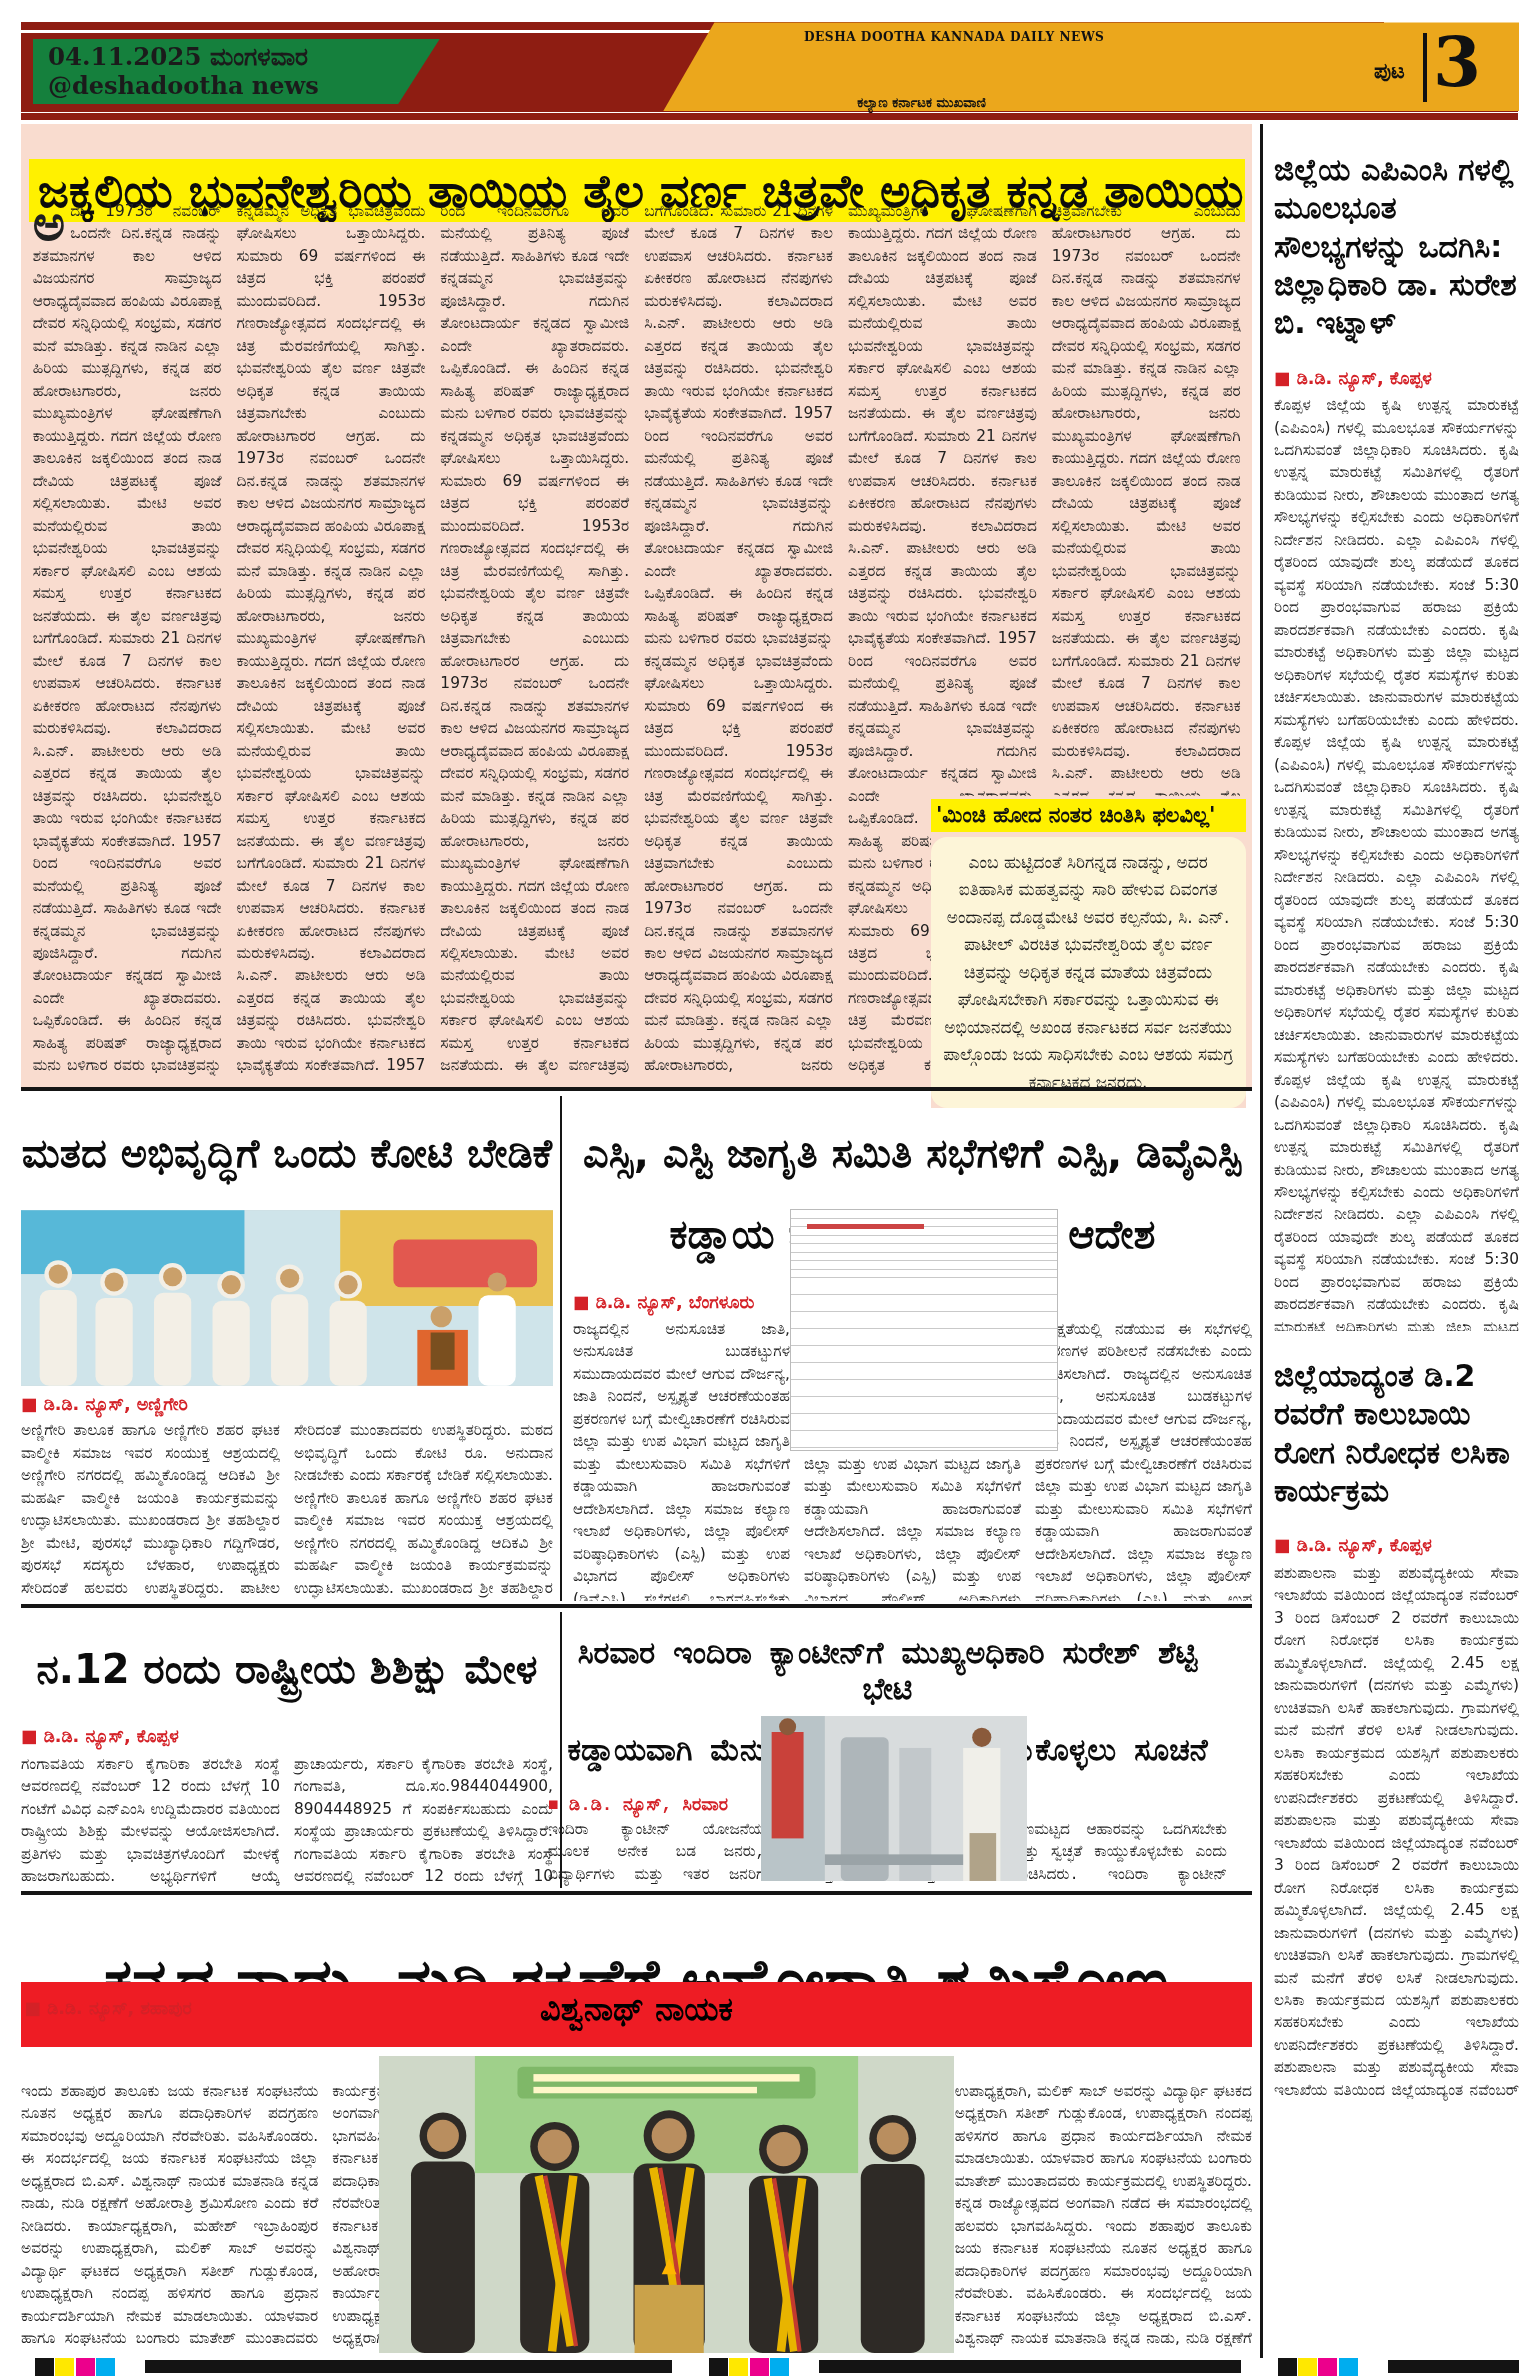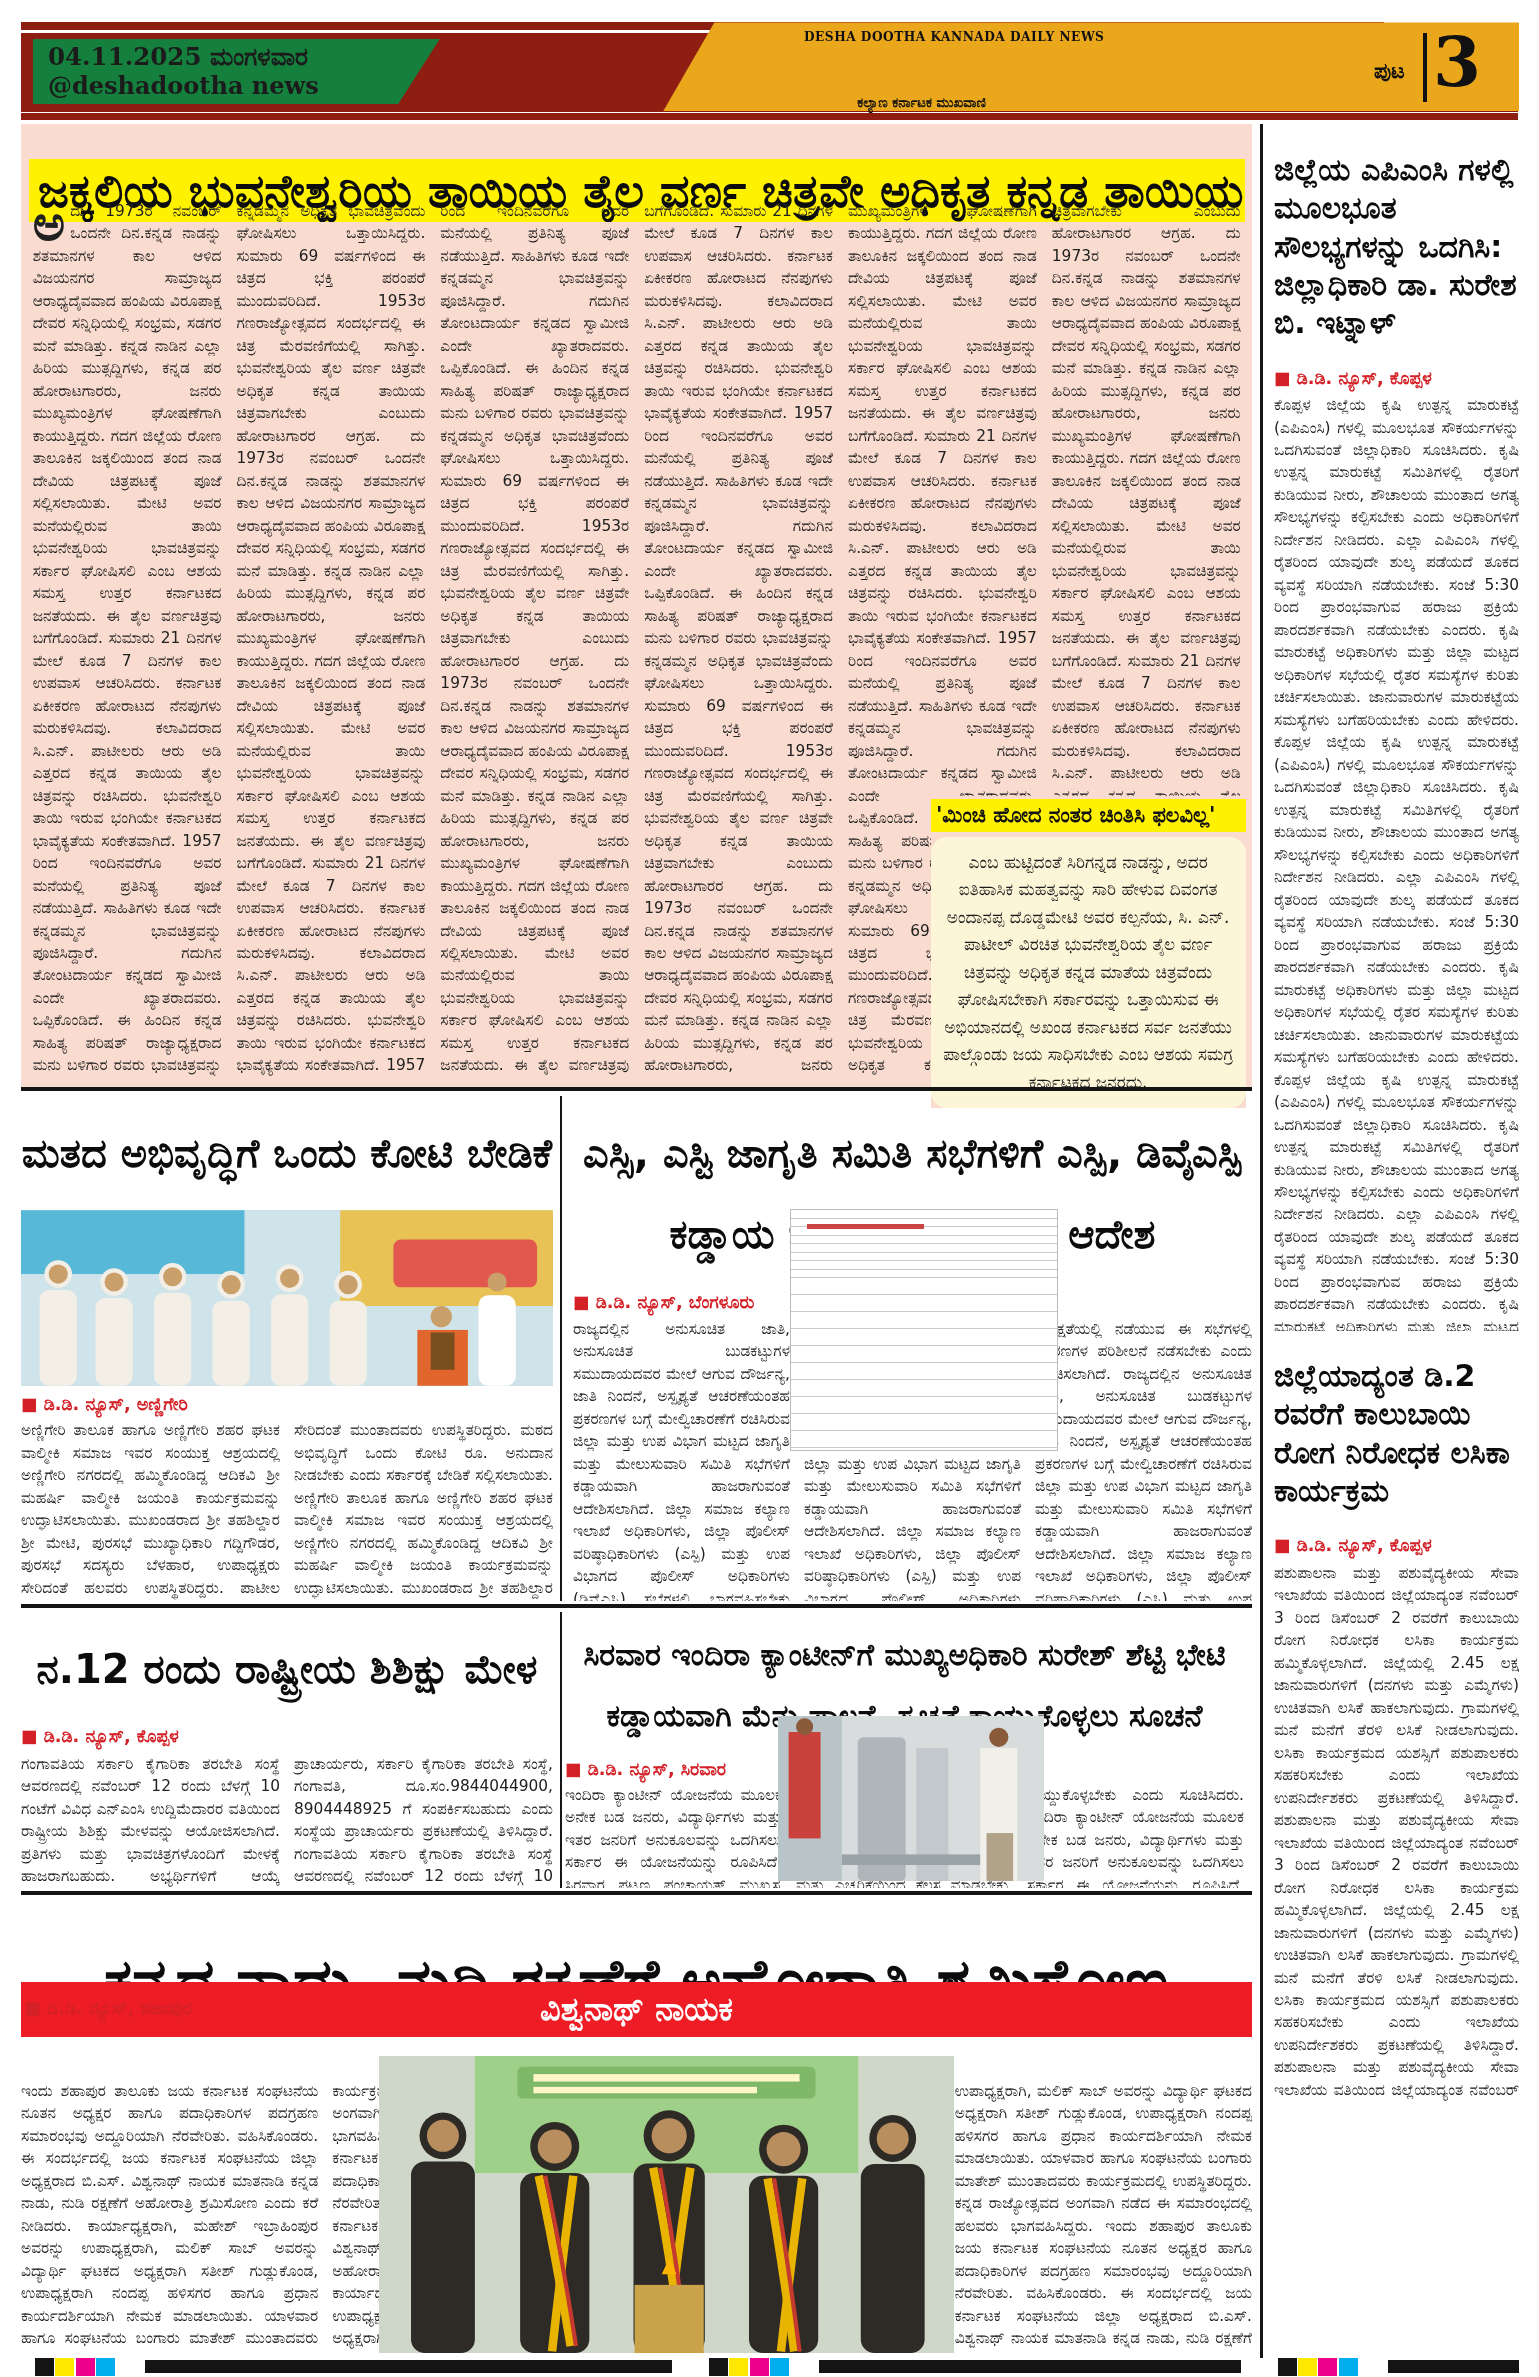--- a/index.html
+++ b/index.html
@@ -57,22 +57,22 @@
   .photo{position:relative;overflow:hidden;background:#cfd4d8;}
   .cols2{column-count:2;column-gap:14px;}
   .cols3{column-count:3;column-gap:14px;}
   .cols4{column-count:4;column-gap:14px;}
   .docphoto{position:absolute;left:217px;top:113px;width:266px;height:240px;background:
             repeating-linear-gradient(#ffffff 0 7.5px,#c9c9c9 7.5px 8.5px);border:0.5px solid #bbb;}
   .docphoto .doc-red{position:absolute;left:16px;top:14px;width:117px;height:5.3px;background:#c44;}
   
   .bot-head{position:absolute;left:21px;top:1903px;width:1231px;font-size:62px;font-weight:bold;
             text-align:center;white-space:nowrap;overflow:hidden;color:#0c0c0c;}
-  .redbar{position:absolute;left:21px;top:1982px;width:1231px;height:55px;background:#ee1c24;
-          color:#ffffff;font-size:32px;font-weight:bold;text-align:center;line-height:55px;}
+  .redbar{position:absolute;left:21px;top:1982px;width:1231px;height:65px;background:#ee1c24;
+          color:#000000;font-size:32px;font-weight:bold;text-align:center;line-height:55px;}
   
   .reg-sq{position:absolute;top:2358px;width:19px;height:18px;}
   .reg-bar{position:absolute;top:2360px;height:12.8px;background:#141414;}
 </style>
 </head>
 <body>
 
 <div class="page">
 
   <div class="mh-strip"></div>
@@ -166,21 +166,21 @@
   <div class="rule-h" style="left:21px;top:1604px;width:1231px;height:3.7px;"></div>
 
   <section class="sec" style="left:21px;top:1612px;width:532px;height:276px;overflow:hidden;">
     <h2 class="sec-head">ನ.12 ರಂದು ರಾಷ್ಟ್ರೀಯ ಶಿಶಿಕ್ಷು ಮೇಳ</h2>
     <span class="byline" style="display:block;margin:8.5px 0 5.3px 0;">■ ಡಿ.ಡಿ. ನ್ಯೂಸ್, ಕೊಪ್ಪಳ</span>
     <div class="bodytext cols2" style="height:202px;">ಗಂಗಾವತಿಯ ಸರ್ಕಾರಿ ಕೈಗಾರಿಕಾ ತರಬೇತಿ ಸಂಸ್ಥೆ ಆವರಣದಲ್ಲಿ ನವೆಂಬರ್ 12 ರಂದು ಬೆಳಗ್ಗೆ 10 ಗಂಟೆಗೆ ವಿವಿಧ ಎನ್‌ಎಂಸಿ ಉದ್ದಿಮೆದಾರರ ವತಿಯಿಂದ ರಾಷ್ಟ್ರೀಯ ಶಿಶಿಕ್ಷು ಮೇಳವನ್ನು ಆಯೋಜಿಸಲಾಗಿದೆ.  ಪ್ರತಿಗಳು ಮತ್ತು ಭಾವಚಿತ್ರಗಳೊಂದಿಗೆ ಮೇಳಕ್ಕೆ ಹಾಜರಾಗಬಹುದು. ಅಭ್ಯರ್ಥಿಗಳಿಗೆ ಆಯ್ಕೆ ತರಬೇತಿಗಾಗಿ ಜಿಲ್ಲಾ ಮಟ್ಟದ ಶಿಶಿಕ್ಷು ಮೇಳವನ್ನು ಆಯೋಜಿಸಲಾಗಿದೆ.  ಹೆಚ್ಚಿನ ಮಾಹಿತಿಗಾಗಿ ಪ್ರಾಚಾರ್ಯರು, ಸರ್ಕಾರಿ ಕೈಗಾರಿಕಾ ತರಬೇತಿ ಸಂಸ್ಥೆ, ಗಂಗಾವತಿ, ದೂ.ಸಂ.9844044900, 8904448925 ಗೆ ಸಂಪರ್ಕಿಸಬಹುದು ಎಂದು ಸಂಸ್ಥೆಯ ಪ್ರಾಚಾರ್ಯರು ಪ್ರಕಟಣೆಯಲ್ಲಿ ತಿಳಿಸಿದ್ದಾರೆ.  ಗಂಗಾವತಿಯ ಸರ್ಕಾರಿ ಕೈಗಾರಿಕಾ ತರಬೇತಿ ಸಂಸ್ಥೆ ಆವರಣದಲ್ಲಿ ನವೆಂಬರ್ 12 ರಂದು ಬೆಳಗ್ಗೆ 10 ಗಂಟೆಗೆ ವಿವಿಧ ಎನ್‌ಎಂಸಿ ಉದ್ದಿಮೆದಾರರ ವತಿಯಿಂದ ರಾಷ್ಟ್ರೀಯ ಶಿಶಿಕ್ಷು ಮೇಳವನ್ನು ಆಯೋಜಿಸಲಾಗಿದೆ.  ಪ್ರತಿಗಳು ಮತ್ತು ಭಾವಚಿತ್ರಗಳೊಂದಿಗೆ ಮೇಳಕ್ಕೆ ಹಾಜರಾಗಬಹುದು. ಅಭ್ಯರ್ಥಿಗಳಿಗೆ ಆಯ್ಕೆ ತರಬೇತಿಗಾಗಿ ಜಿಲ್ಲಾ ಮಟ್ಟದ ಶಿಶಿಕ್ಷು ಮೇಳವನ್ನು ಆಯೋಜಿಸಲಾಗಿದೆ.  ಹೆಚ್ಚಿನ ಮಾಹಿತಿಗಾಗಿ ಪ್ರಾಚಾರ್ಯರು, ಸರ್ಕಾರಿ ಕೈಗಾರಿಕಾ ತರಬೇತಿ ಸಂಸ್ಥೆ, ಗಂಗಾವತಿ, ದೂ.ಸಂ.9844044900, 8904448925 ಗೆ ಸಂಪರ್ಕಿಸಬಹುದು ಎಂದು ಸಂಸ್ಥೆಯ ಪ್ರಾಚಾರ್ಯರು ಪ್ರಕಟಣೆಯಲ್ಲಿ ತಿಳಿಸಿದ್ದಾರೆ.  ಗಂಗಾವತಿಯ ಸರ್ಕಾರಿ ಕೈಗಾರಿಕಾ ತರಬೇತಿ ಸಂಸ್ಥೆ ಆವರಣದಲ್ಲಿ ನವೆಂಬರ್ 12 ರಂದು ಬೆಳಗ್ಗೆ 10 ಗಂಟೆಗೆ ವಿವಿಧ ಎನ್‌ಎಂಸಿ ಉದ್ದಿಮೆದಾರರ ವತಿಯಿಂದ ರಾಷ್ಟ್ರೀಯ ಶಿಶಿಕ್ಷು ಮೇಳವನ್ನು ಆಯೋಜಿಸಲಾಗಿದೆ.  ಪ್ರತಿಗಳು ಮತ್ತು ಭಾವಚಿತ್ರಗಳೊಂದಿಗೆ ಮೇಳಕ್ಕೆ ಹಾಜರಾಗಬಹುದು. ಅಭ್ಯರ್ಥಿಗಳಿಗೆ ಆಯ್ಕೆ ತರಬೇತಿಗಾಗಿ ಜಿಲ್ಲಾ ಮಟ್ಟದ ಶಿಶಿಕ್ಷು ಮೇಳವನ್ನು ಆಯೋಜಿಸಲಾಗಿದೆ.  ಹೆಚ್ಚಿನ ಮಾಹಿತಿಗಾಗಿ ಪ್ರಾಚಾರ್ಯರು, ಸರ್ಕಾರಿ ಕೈಗಾರಿಕಾ ತರಬೇತಿ ಸಂಸ್ಥೆ, ಗಂಗಾವತಿ, ದೂ.ಸಂ.9844044900, 8904448925 ಗೆ ಸಂಪರ್ಕಿಸಬಹುದು ಎಂದು ಸಂಸ್ಥೆಯ ಪ್ರಾಚಾರ್ಯರು ಪ್ರಕಟಣೆಯಲ್ಲಿ ತಿಳಿಸಿದ್ದಾರೆ.</div>
   </section>
 
   <div class="rule-v" style="left:560px;top:1612px;width:2.1px;height:276px;"></div>
 
-  <section class="sec" style="left:565px;top:1612px;width:679px;height:276px;overflow:hidden;">
+  <section class="sec" style="left:548px;top:1612px;width:679px;height:276px;overflow:hidden;font-family:Liberation Mono, monospace;">
     <h2 class="sec-head" style="font-size:30px;">ಸಿರವಾರ ಇಂದಿರಾ ಕ್ಯಾಂಟೀನ್‌ಗೆ ಮುಖ್ಯಅಧಿಕಾರಿ ಸುರೇಶ್ ಶೆಟ್ಟಿ ಭೇಟಿ</h2>
     <h2 class="sec-head" style="font-size:30px;margin-top:2.1px;">ಕಡ್ಡಾಯವಾಗಿ ಮೆನು ಪಾಲನೆ, ಸ್ವಚ್ಛತೆ ಕಾಯ್ದುಕೊಳ್ಳಲು ಸೂಚನೆ</h2>
     <span class="byline" style="display:block;margin:7.5px 0 4.3px 0;">■ ಡಿ.ಡಿ. ನ್ಯೂಸ್, ಸಿರವಾರ</span>
     <div class="bodytext cols3" style="height:170px;">ಇಂದಿರಾ ಕ್ಯಾಂಟೀನ್ ಯೋಜನೆಯ ಮೂಲಕ ಅನೇಕ ಬಡ ಜನರು, ವಿದ್ಯಾರ್ಥಿಗಳು ಮತ್ತು ಇತರ ಜನರಿಗೆ ಅನುಕೂಲವನ್ನು ಒದಗಿಸಲು ಸರ್ಕಾರ ಈ ಯೋಜನೆಯನ್ನು ರೂಪಿಸಿದೆ.  ಸಿರವಾರ ಪಟ್ಟಣ ಪಂಚಾಯತ್ ಮುಖ್ಯಸ್ಥ ಸುರೇಶ್ ಶೆಟ್ಟಿ ಇಂದಿರಾ ಕ್ಯಾಂಟೀನ್‌ಗೆ ಭೇಟಿ ನೀಡಿ ಪರಿಶೀಲನೆ ನಡೆಸಿದರು. ಸಿರವಾರ ಪಟ್ಟಣದಲ್ಲಿ ಇಂದಿರಾ ಕ್ಯಾಂಟೀನ್ ಉಪಯುಕ್ತವಾಗಿ ನಡೆಯುತ್ತಿದೆ.  ಈ ನಿಟ್ಟಿನಲ್ಲಿ ಇದು ಸರ್ಕಾರದ ಪ್ರಮುಖ ಯೋಜನೆಯಾಗಿದ್ದು, ಸಿಬ್ಬಂದಿ ಸುರಕ್ಷಿತವಾಗಿ ಮತ್ತು ಎಚ್ಚರಿಕೆಯಿಂದ ಕೆಲಸ ಮಾಡಬೇಕು. ಗ್ರಾಹಕರಿಗೆ ಉತ್ತಮ ಗುಣಮಟ್ಟದ ಆಹಾರವನ್ನು ಒದಗಿಸಬೇಕು ಮತ್ತು ಸ್ವಚ್ಛತೆ ಕಾಯ್ದುಕೊಳ್ಳಬೇಕು ಎಂದು ಸೂಚಿಸಿದರು.  ಇಂದಿರಾ ಕ್ಯಾಂಟೀನ್ ಯೋಜನೆಯ ಮೂಲಕ ಅನೇಕ ಬಡ ಜನರು, ವಿದ್ಯಾರ್ಥಿಗಳು ಮತ್ತು ಇತರ ಜನರಿಗೆ ಅನುಕೂಲವನ್ನು ಒದಗಿಸಲು ಸರ್ಕಾರ ಈ ಯೋಜನೆಯನ್ನು ರೂಪಿಸಿದೆ.  ಸಿರವಾರ ಪಟ್ಟಣ ಪಂಚಾಯತ್ ಮುಖ್ಯಸ್ಥ ಸುರೇಶ್ ಶೆಟ್ಟಿ ಇಂದಿರಾ ಕ್ಯಾಂಟೀನ್‌ಗೆ ಭೇಟಿ ನೀಡಿ ಪರಿಶೀಲನೆ ನಡೆಸಿದರು. ಸಿರವಾರ ಪಟ್ಟಣದಲ್ಲಿ ಇಂದಿರಾ ಕ್ಯಾಂಟೀನ್ ಉಪಯುಕ್ತವಾಗಿ ನಡೆಯುತ್ತಿದೆ.  ಈ ನಿಟ್ಟಿನಲ್ಲಿ ಇದು ಸರ್ಕಾರದ ಪ್ರಮುಖ ಯೋಜನೆಯಾಗಿದ್ದು, ಸಿಬ್ಬಂದಿ ಸುರಕ್ಷಿತವಾಗಿ ಮತ್ತು ಎಚ್ಚರಿಕೆಯಿಂದ ಕೆಲಸ ಮಾಡಬೇಕು. ಗ್ರಾಹಕರಿಗೆ ಉತ್ತಮ ಗುಣಮಟ್ಟದ ಆಹಾರವನ್ನು ಒದಗಿಸಬೇಕು ಮತ್ತು ಸ್ವಚ್ಛತೆ ಕಾಯ್ದುಕೊಳ್ಳಬೇಕು ಎಂದು ಸೂಚಿಸಿದರು.  ಇಂದಿರಾ ಕ್ಯಾಂಟೀನ್ ಯೋಜನೆಯ ಮೂಲಕ ಅನೇಕ ಬಡ ಜನರು, ವಿದ್ಯಾರ್ಥಿಗಳು ಮತ್ತು ಇತರ ಜನರಿಗೆ ಅನುಕೂಲವನ್ನು ಒದಗಿಸಲು ಸರ್ಕಾರ ಈ ಯೋಜನೆಯನ್ನು ರೂಪಿಸಿದೆ.  ಸಿರವಾರ ಪಟ್ಟಣ ಪಂಚಾಯತ್ ಮುಖ್ಯಸ್ಥ ಸುರೇಶ್ ಶೆಟ್ಟಿ ಇಂದಿರಾ ಕ್ಯಾಂಟೀನ್‌ಗೆ ಭೇಟಿ ನೀಡಿ ಪರಿಶೀಲನೆ ನಡೆಸಿದರು. ಸಿರವಾರ ಪಟ್ಟಣದಲ್ಲಿ ಇಂದಿರಾ ಕ್ಯಾಂಟೀನ್ ಉಪಯುಕ್ತವಾಗಿ ನಡೆಯುತ್ತಿದೆ.  ಈ ನಿಟ್ಟಿನಲ್ಲಿ ಇದು ಸರ್ಕಾರದ ಪ್ರಮುಖ ಯೋಜನೆಯಾಗಿದ್ದು, ಸಿಬ್ಬಂದಿ ಸುರಕ್ಷಿತವಾಗಿ ಮತ್ತು ಎಚ್ಚರಿಕೆಯಿಂದ ಕೆಲಸ ಮಾಡಬೇಕು. ಗ್ರಾಹಕರಿಗೆ ಉತ್ತಮ ಗುಣಮಟ್ಟದ ಆಹಾರವನ್ನು ಒದಗಿಸಬೇಕು ಮತ್ತು ಸ್ವಚ್ಛತೆ ಕಾಯ್ದುಕೊಳ್ಳಬೇಕು ಎಂದು ಸೂಚಿಸಿದರು.</div>
     <div class="photo" style="position:absolute;left:213px;top:104px;width:266px;height:165px;">
       <svg width="266" height="165" viewBox="0 0 500 310">
         <rect width="500" height="310" fill="#d8dcdd"></rect>
         <rect x="0" y="0" width="120" height="310" fill="#b9c4c8"></rect>
         <rect x="150" y="40" width="90" height="270" rx="10" fill="#aeb6ba"></rect>
         <rect x="260" y="60" width="60" height="250" fill="#c2c8cb"></rect>

